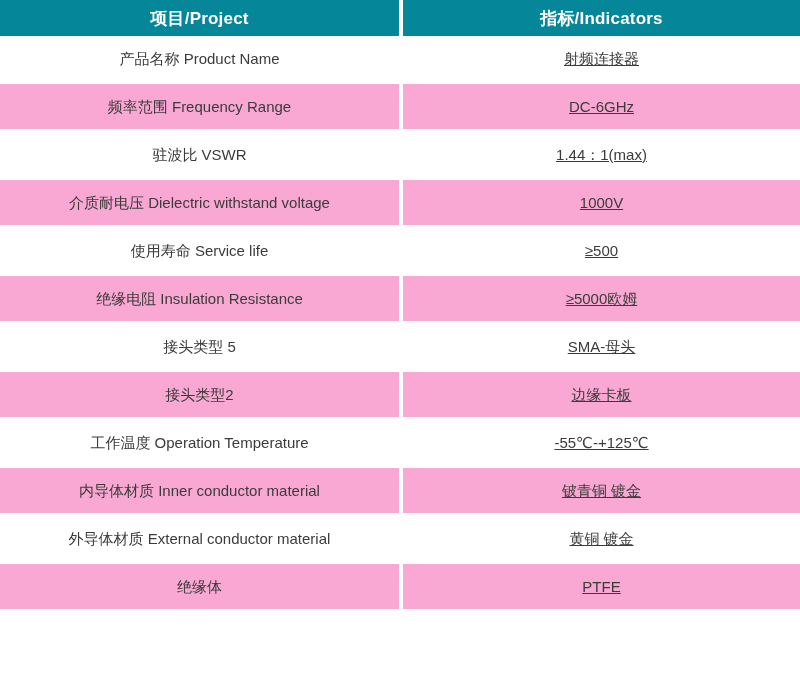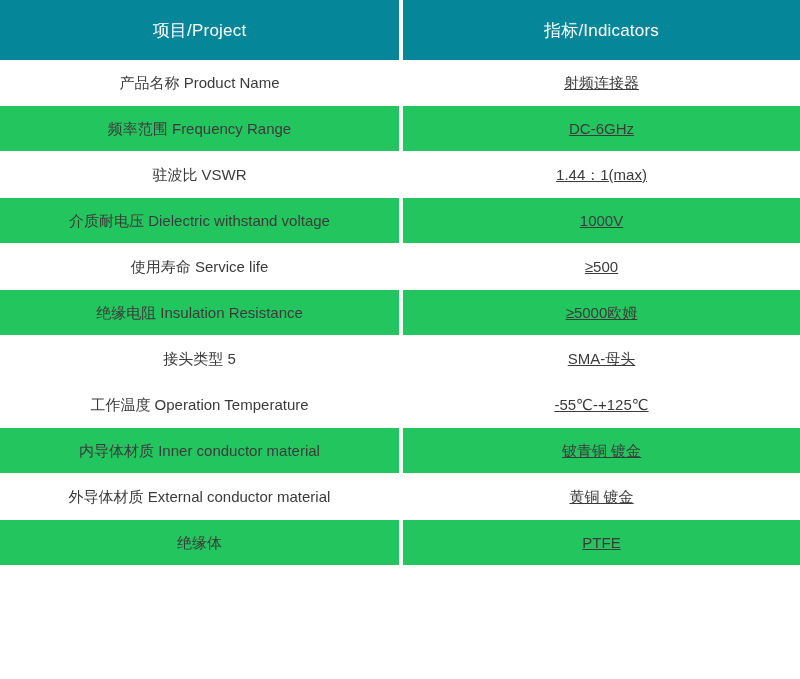--- a/index.html
+++ b/index.html
@@ -17,58 +17,58 @@
 
   .spec-table {
     width: 800px;
     border-collapse: separate;
     border-spacing: 0;
     table-layout: fixed;
   }
 
   
   .thead-row th {
-    height: 60px;
+    height: 36px;
     background: #068799;
     color: #ffffff;
     font-size: 17px;
-    font-weight: normal;
+    font-weight: bold;
     text-align: center;
     vertical-align: middle;
     padding: 0;
     letter-spacing: 0.2px;
   }
   .col-project { width: 399px; }
   .col-gap     { width: 4px; background: #ffffff !important; padding: 0; }
   .col-indic   { width: 397px; }
 
   
   .spec-table td {
     height: 45px;
     padding: 0 8px;
     text-align: center;
     vertical-align: middle;
     font-size: 15px;
     color: #3b3b3b;
     line-height: 1.2;
-    border-bottom: 1px solid #7f1d1d;
+    border-bottom: 3px solid #7f1d1d;
   }
   .spec-table td.gap-cell {
     padding: 0;
     background: #ffffff !important;
     border-bottom: 1px solid #ffffff;
   }
 
   tr.row-odd  td { background: #ffffff; }
   tr.row-even td { background: #cde4e9; }
 
   .cell-label { font-size: 15px; }
   .cell-value { font-size: 15px; text-decoration: underline; }
 </style>
-<style>.thead-row th{background:#068799;color:#ffffff;}.thead-row th.col-gap{background:#ffffff !important;}tr.row-odd td{background:#ffffff;}tr.row-even td{background:#22c55e;}.spec-table td{color:#3b3b3b;border-bottom-color:#ffffff;}.spec-table td.gap-cell{background:#ffffff !important;}</style></head>
+<style>.thead-row th{background:#068799;color:#ffffff;}.thead-row th.col-gap{background:#ffffff !important;}tr.row-odd td{background:#ffffff;}tr.row-even td{background:#f9a8d4;}.spec-table td{color:#3b3b3b;border-bottom-color:#ffffff;}.spec-table td.gap-cell{background:#ffffff !important;}</style></head>
 <body>
 
 <table class="spec-table">
   <colgroup>
     <col class="col-project">
     <col class="col-gap">
     <col class="col-indic">
   </colgroup>
   <thead>
     <tr class="thead-row">
@@ -106,20 +106,25 @@
       <tr class="row-even">
         <td class="cell-label">绝缘电阻 Insulation Resistance</td>
         <td class="gap-cell"></td>
         <td class="cell-value">≥5000欧姆</td>
       </tr>
       <tr class="row-odd">
         <td class="cell-label">接头类型 5</td>
         <td class="gap-cell"></td>
         <td class="cell-value">SMA-母头</td>
       </tr>
+      <tr class="row-even">
+        <td class="cell-label">接头类型2</td>
+        <td class="gap-cell"></td>
+        <td class="cell-value">边缘卡板</td>
+      </tr>
       <tr class="row-odd">
         <td class="cell-label">工作温度 Operation Temperature</td>
         <td class="gap-cell"></td>
         <td class="cell-value">-55℃-+125℃</td>
       </tr>
       <tr class="row-even">
         <td class="cell-label">内导体材质 Inner conductor material</td>
         <td class="gap-cell"></td>
         <td class="cell-value">铍青铜 镀金</td>
       </tr>

